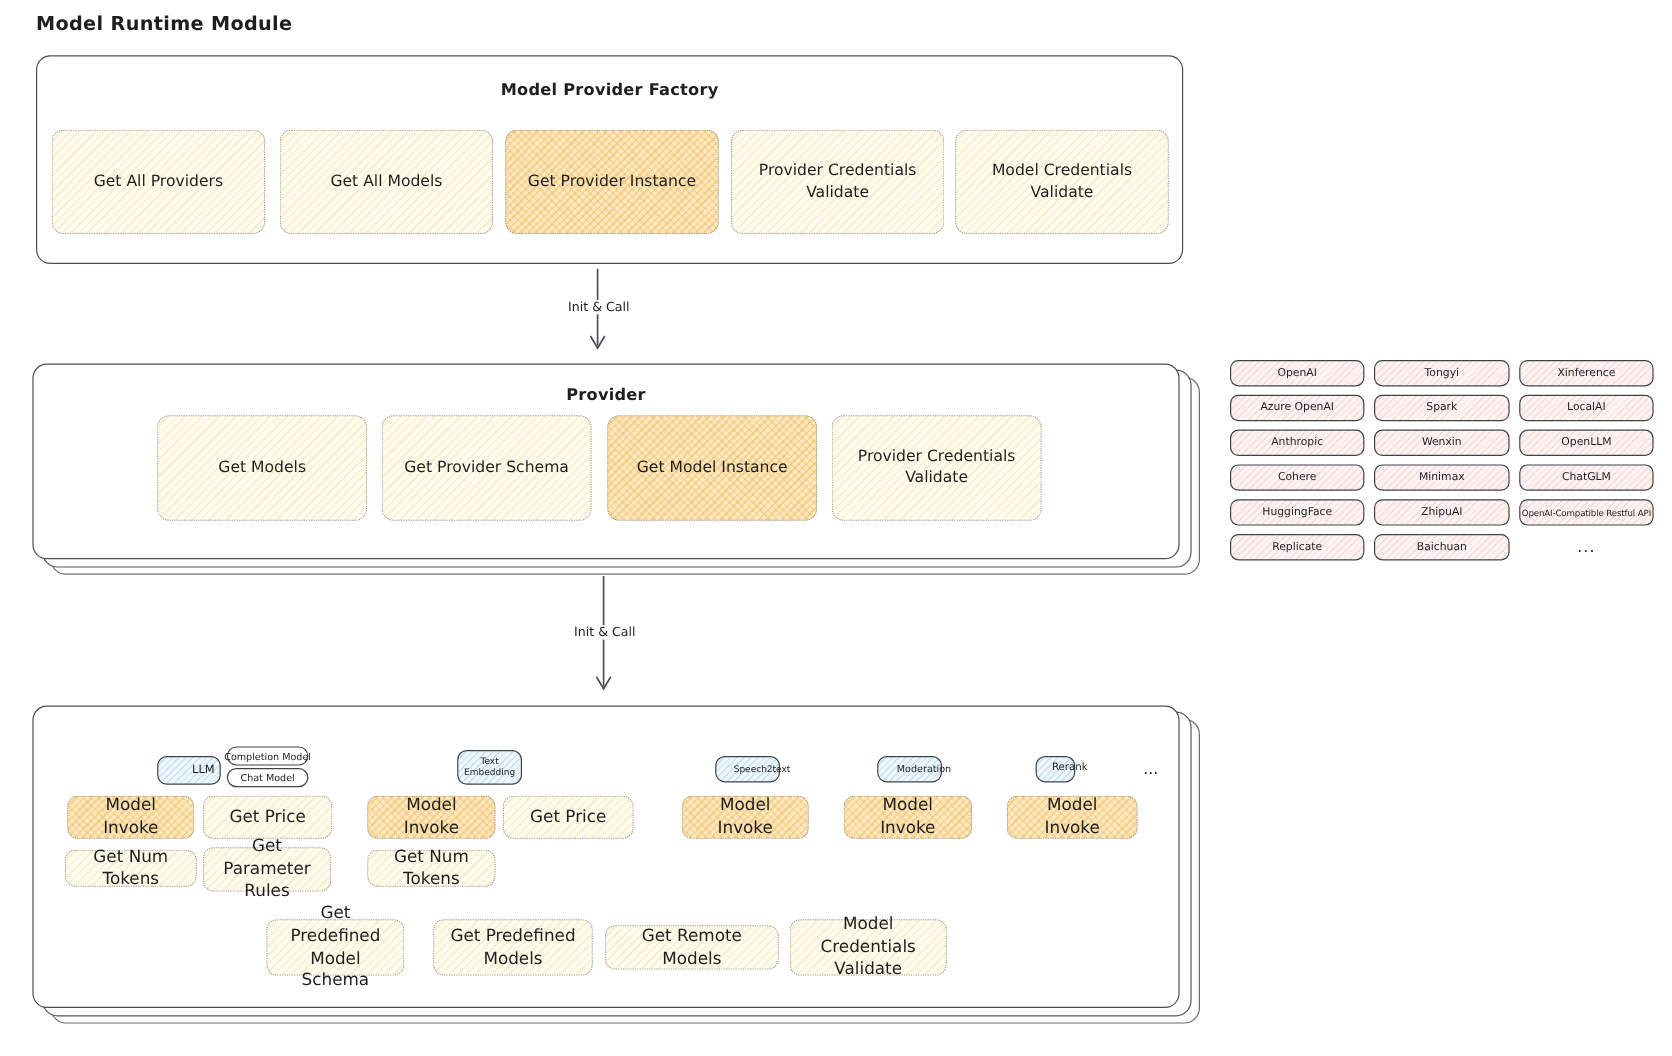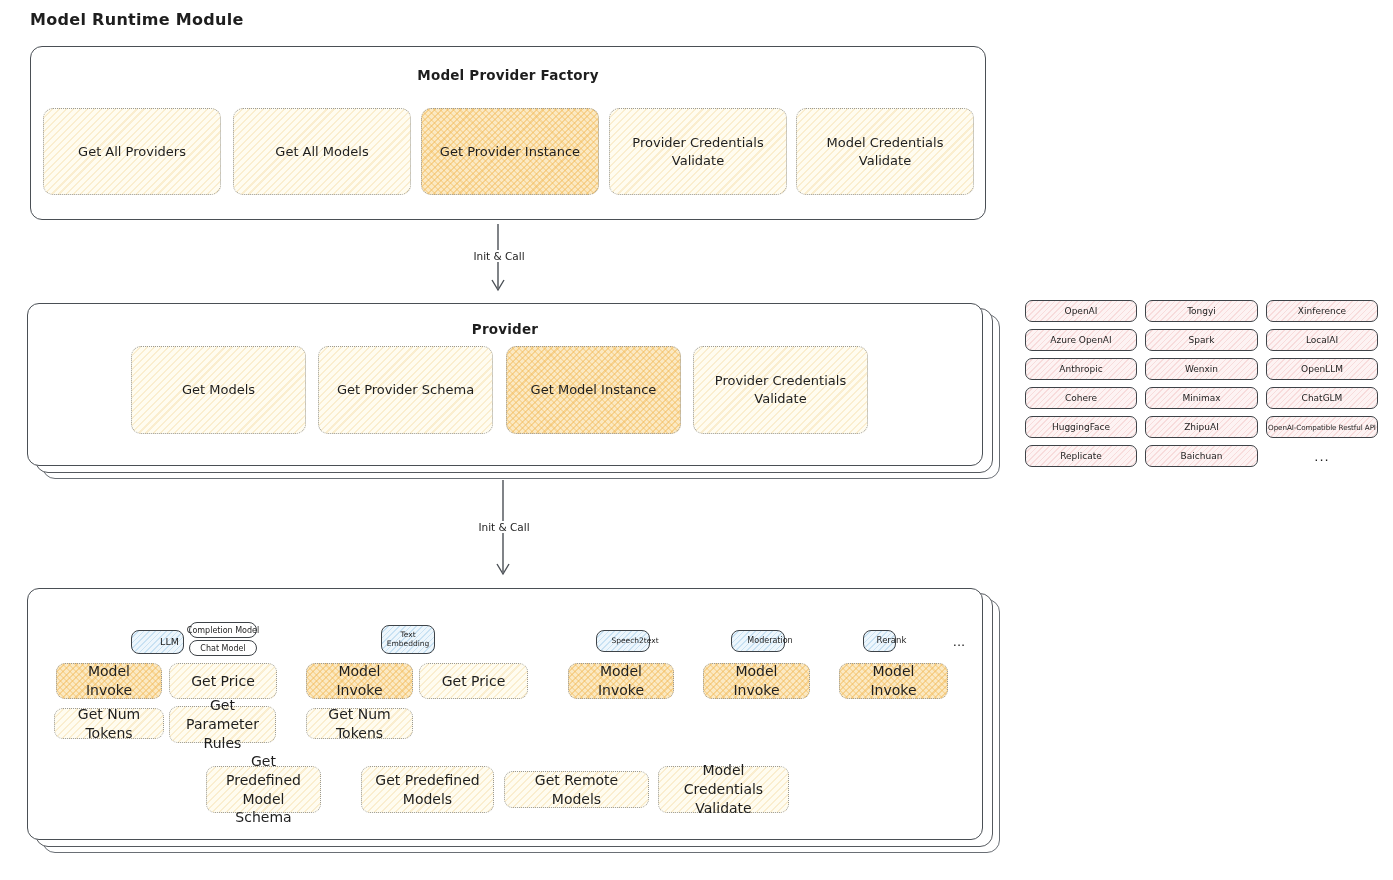--- a/index.html
+++ b/index.html
@@ -98,21 +98,21 @@
   .mb-gp1  { left: 141px; width: 108px; }
   .mb-inv2 { left: 278px; width: 107px; }
   .mb-gp2  { left: 391px; width: 109px; }
   .mb-inv3 { left: 540px; width: 106px; }
   .mb-inv4 { left: 675px; width: 107px; }
   .mb-inv5 { left: 811px; width: 109px; }
   .mb-gnt1 { left: 26px;  top: 119px; width: 110px; height: 31px; }
   .mb-gpr  { left: 141px; top: 117px; width: 107px; height: 37px; }
   .mb-gnt2 { left: 278px; top: 119px; width: 107px; height: 31px; }
   .mrow3 { top: 177px; height: 47px; font-size: 12px; }
-  .mb-pds { left: 178px; width: 115px; }
+  .mb-pds { left: 194px; width: 115px; }
   .mb-pdm { left: 333px; width: 133px; }
   .mb-grm { left: 476px; width: 145px; top: 182px; height: 37px; }
   .mb-mcv { left: 630px; width: 131px; }
 </style>
 </head>
 <body>
 
 <div id="canvas">
 
   <div id="page-title" class="abs">Model Runtime Module</div>

